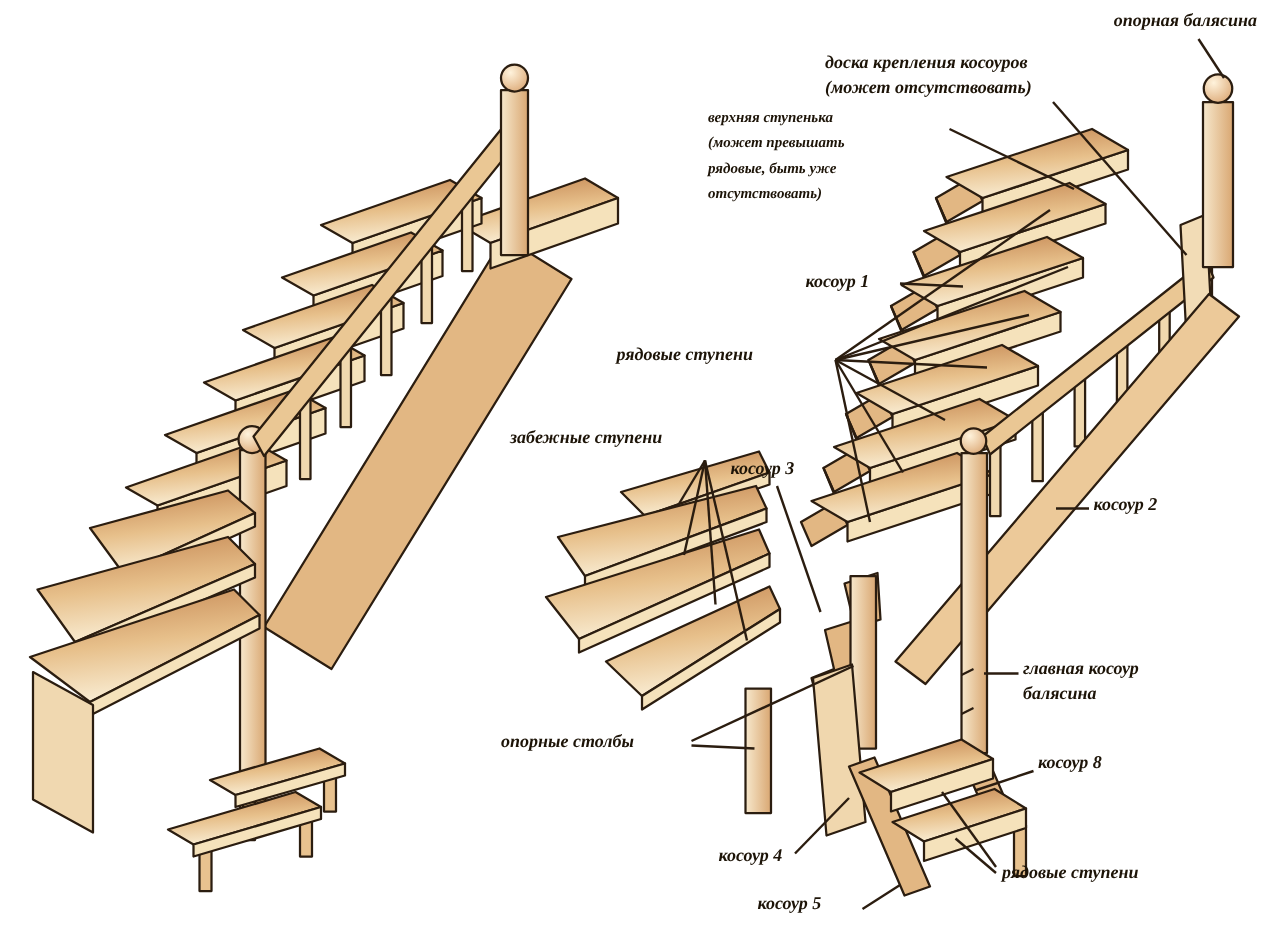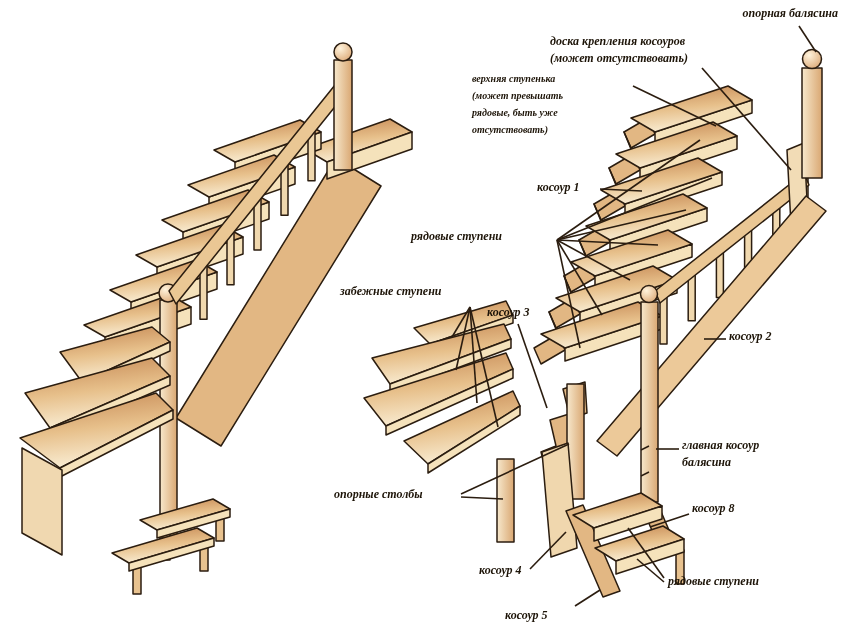--- a/index.html
+++ b/index.html
@@ -203,14 +203,14 @@
   </div>
 
   <div class="lbl" style="left:692px;top:500px;">косоур 8</div>
 
   <div class="lbl" style="left:668px;top:573px;">рядовые ступени</div>
 
   <div class="lbl" style="left:334px;top:486px;">опорные столбы</div>
 
   <div class="lbl" style="left:459px;top:562px;margin-left:20px;">косоур 4</div>
 
-  <div class="lbl" style="left:505px;top:607px;">косоур 5</div>
+  <div class="lbl" style="left:505px;top:594px;">косоур 5</div>
 </div>
 
 </body></html>

